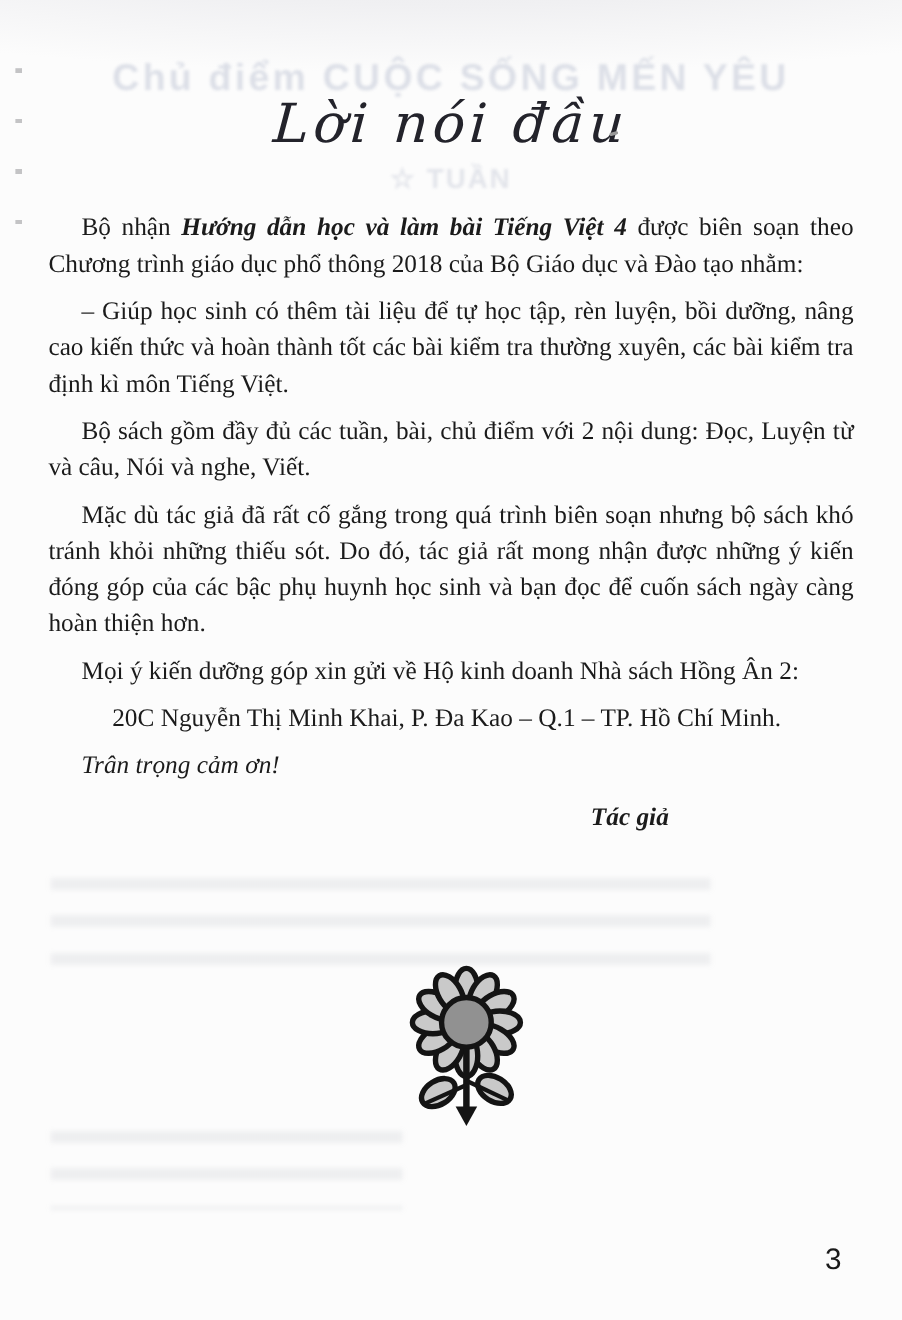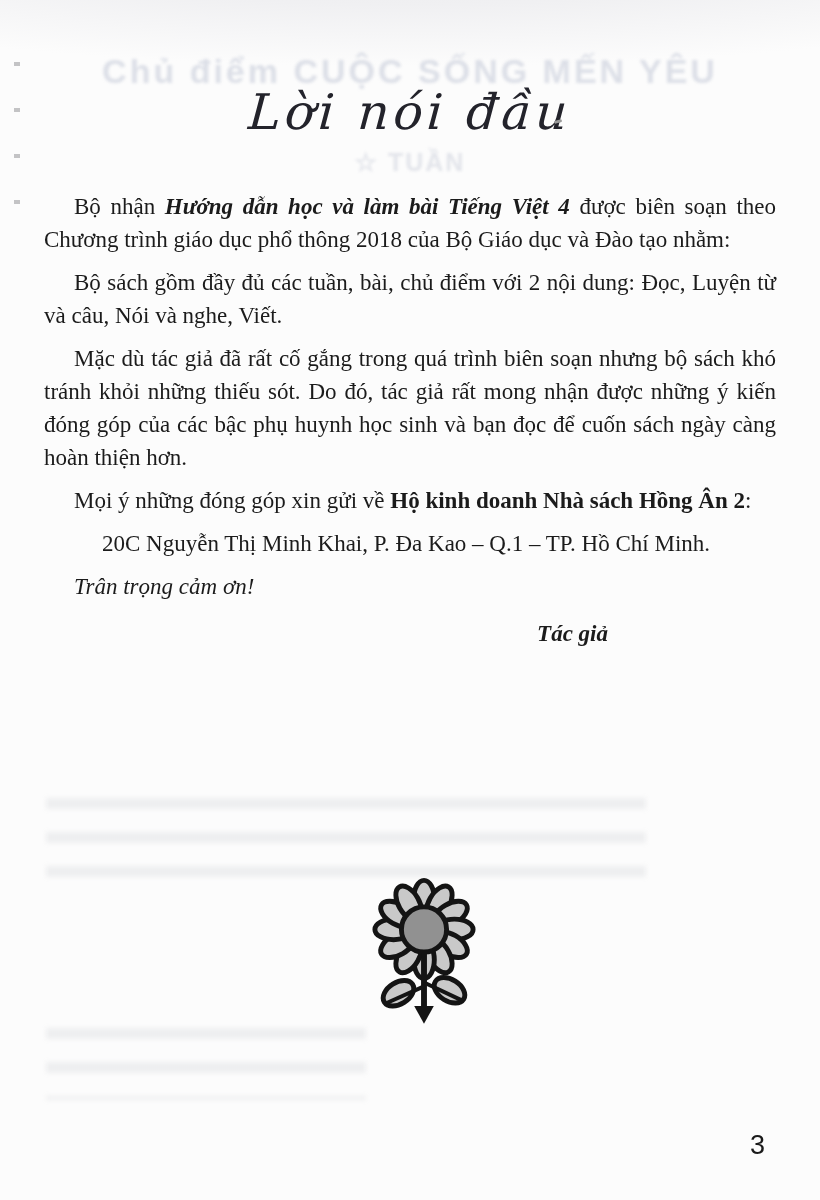--- a/index.html
+++ b/index.html
@@ -49,21 +49,21 @@
     border-radius: 2px; transform: rotate(-15deg);
   }
 
   .body-text {
     position: absolute; top: 190px; left: 44px; width: 732px;
     font-size: 23px; line-height: 33px;
     text-align: justify;
   }
   .body-text p { margin: 0 0 10px 0; text-indent: 30px; }
   .bi { font-weight: bold; font-style: italic; font-family: Liberation Serif, serif; }
-  .b  { font-weight: bold; }
+  .b  { font-weight: normal; }
   p.address { text-indent: 58px; }
   p.thanks { font-style: italic; text-align: left; }
   p.signature {
     text-align: right; padding-right: 168px;
     font-weight: bold; font-style: italic;
     margin-top: 14px; text-indent: 0;
   }
 
   
   .artifact {
@@ -102,26 +102,27 @@
 
   <div class="title-speck"></div>
 
   <div class="ghost-sub">☆ TUẦN</div>
 
   <div class="body-text">
 
     <p><span>Bộ nhận </span><span class="bi">Hướng dẫn học và làm bài Tiếng Việt 4</span><span> được biên soạn theo Chương trình giáo dục phổ thông 2018 của Bộ Giáo dục và Đào tạo nhằm:</span></p>
 
 
+    <p>– Giúp học sinh có thêm tài liệu để tự học tập, rèn luyện, bồi dưỡng, nâng cao kiến thức và hoàn thành tốt các bài kiểm tra thường xuyên, các bài kiểm tra định kì môn Tiếng Việt.</p>
 
     <p>Bộ sách gồm đầy đủ các tuần, bài, chủ điểm với 2 nội dung: Đọc, Luyện từ và câu, Nói và nghe, Viết.</p>
 
     <p>Mặc dù tác giả đã rất cố gắng trong quá trình biên soạn nhưng bộ sách khó tránh khỏi những thiếu sót. Do đó, tác giả rất mong nhận được những ý kiến đóng góp của các bậc phụ huynh học sinh và bạn đọc để cuốn sách ngày càng hoàn thiện hơn.</p>
 
-    <p><span>Mọi ý những đóng góp xin gửi về </span><span class="b">Hộ kinh doanh Nhà sách Hồng Ân 2</span><span>:</span></p>
+    <p><span>Mọi ý kiến dưỡng góp xin gửi về </span><span class="b">Hộ kinh doanh Nhà sách Hồng Ân 2</span><span>:</span></p>
 
     <p class="address">20C Nguyễn Thị Minh Khai, P. Đa Kao – Q.1 – TP. Hồ Chí Minh.</p>
 
 
     <p class="thanks">Trân trọng cảm ơn!</p>
 
     <p class="signature">Tác giả</p>
   </div>
 
   <div class="artifact a1"></div>

